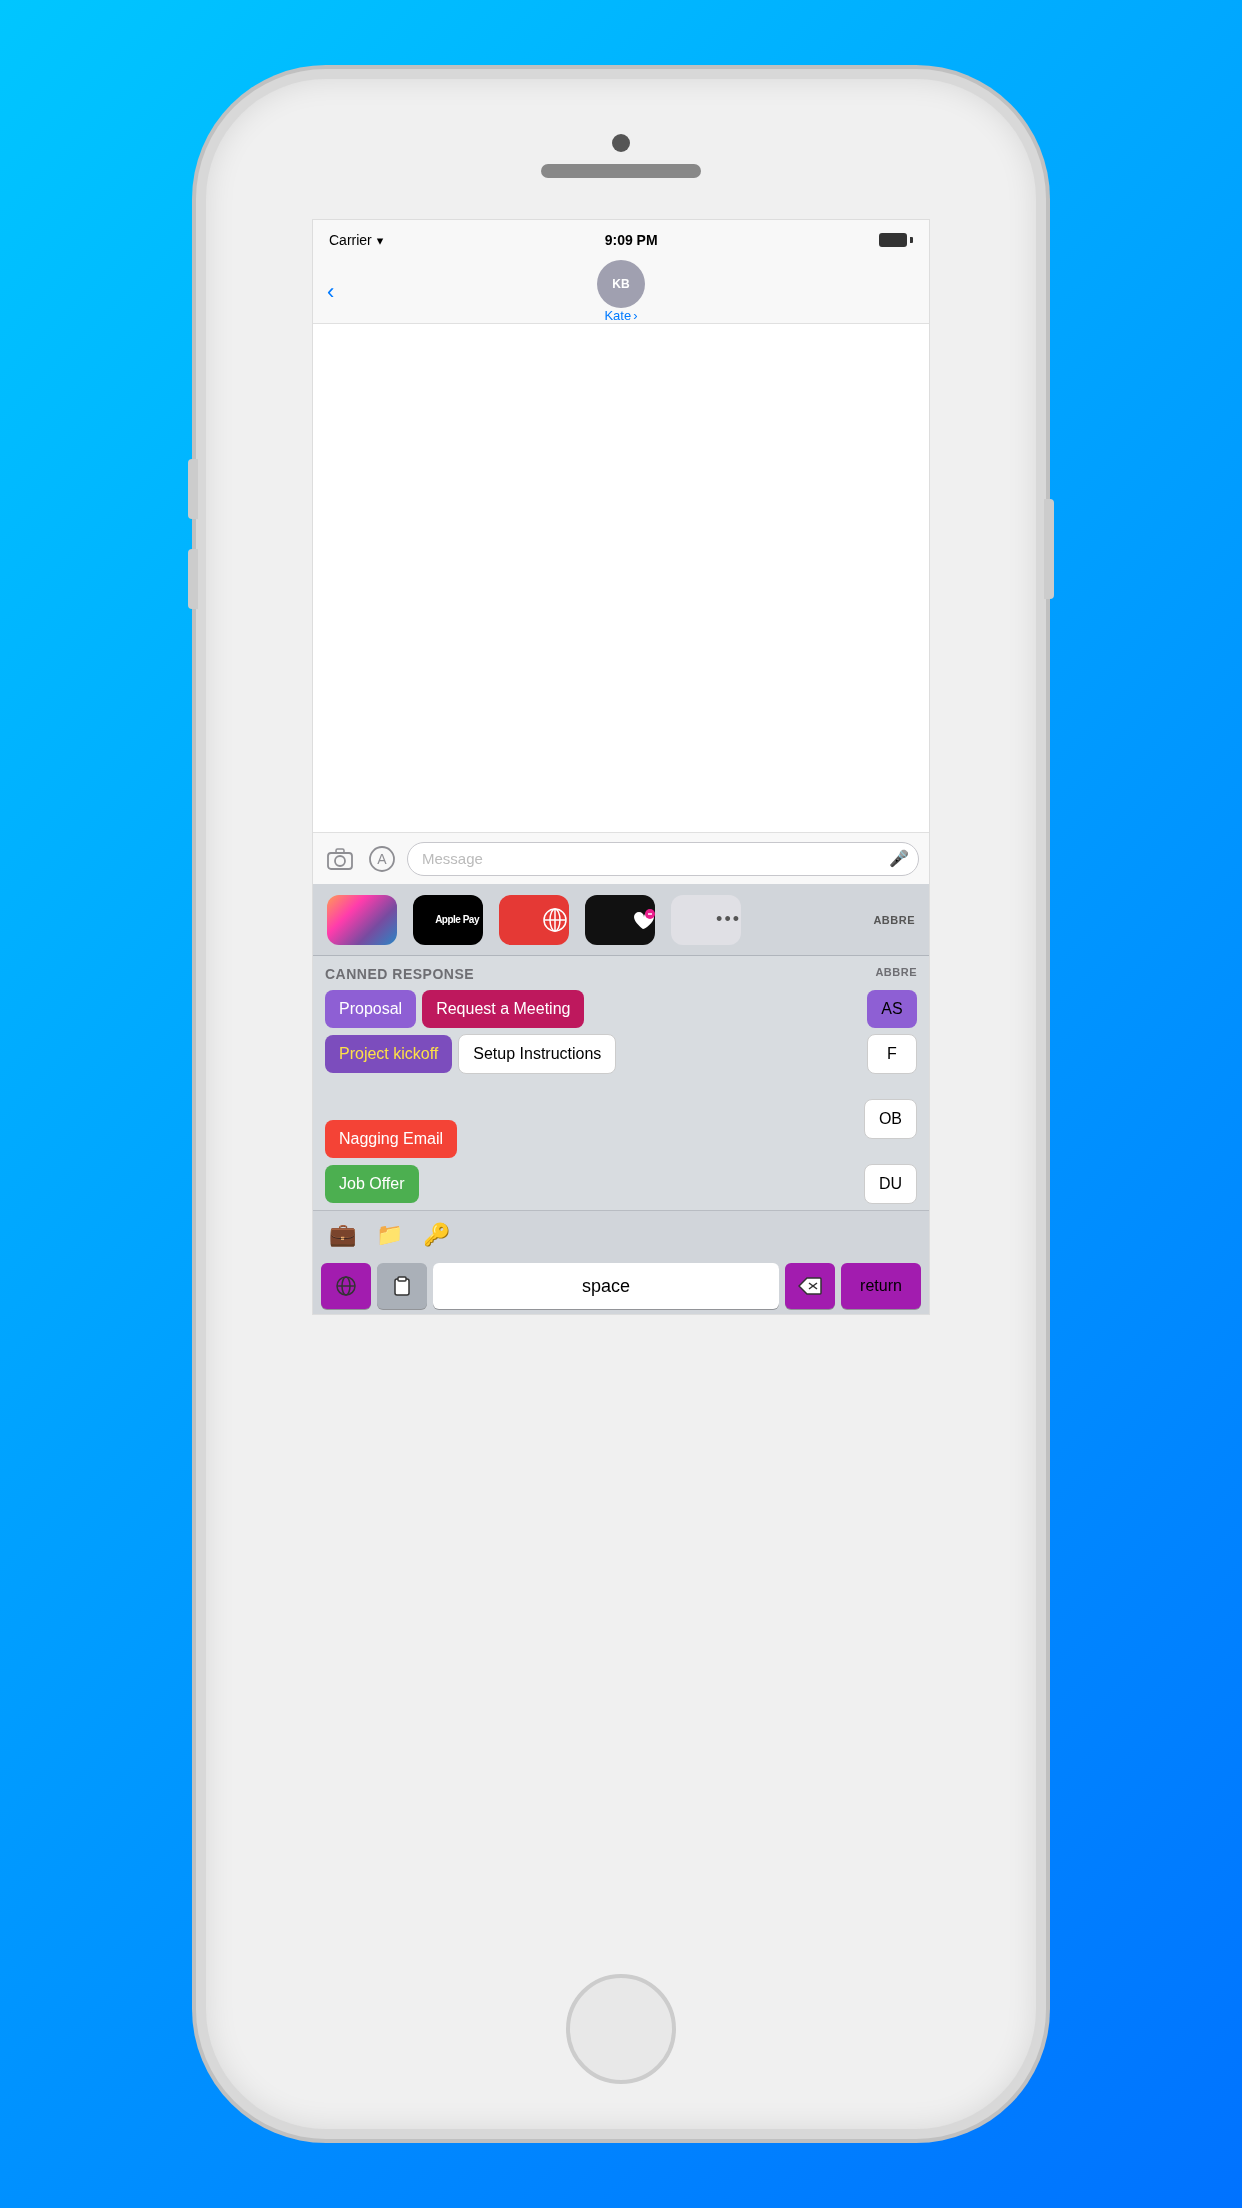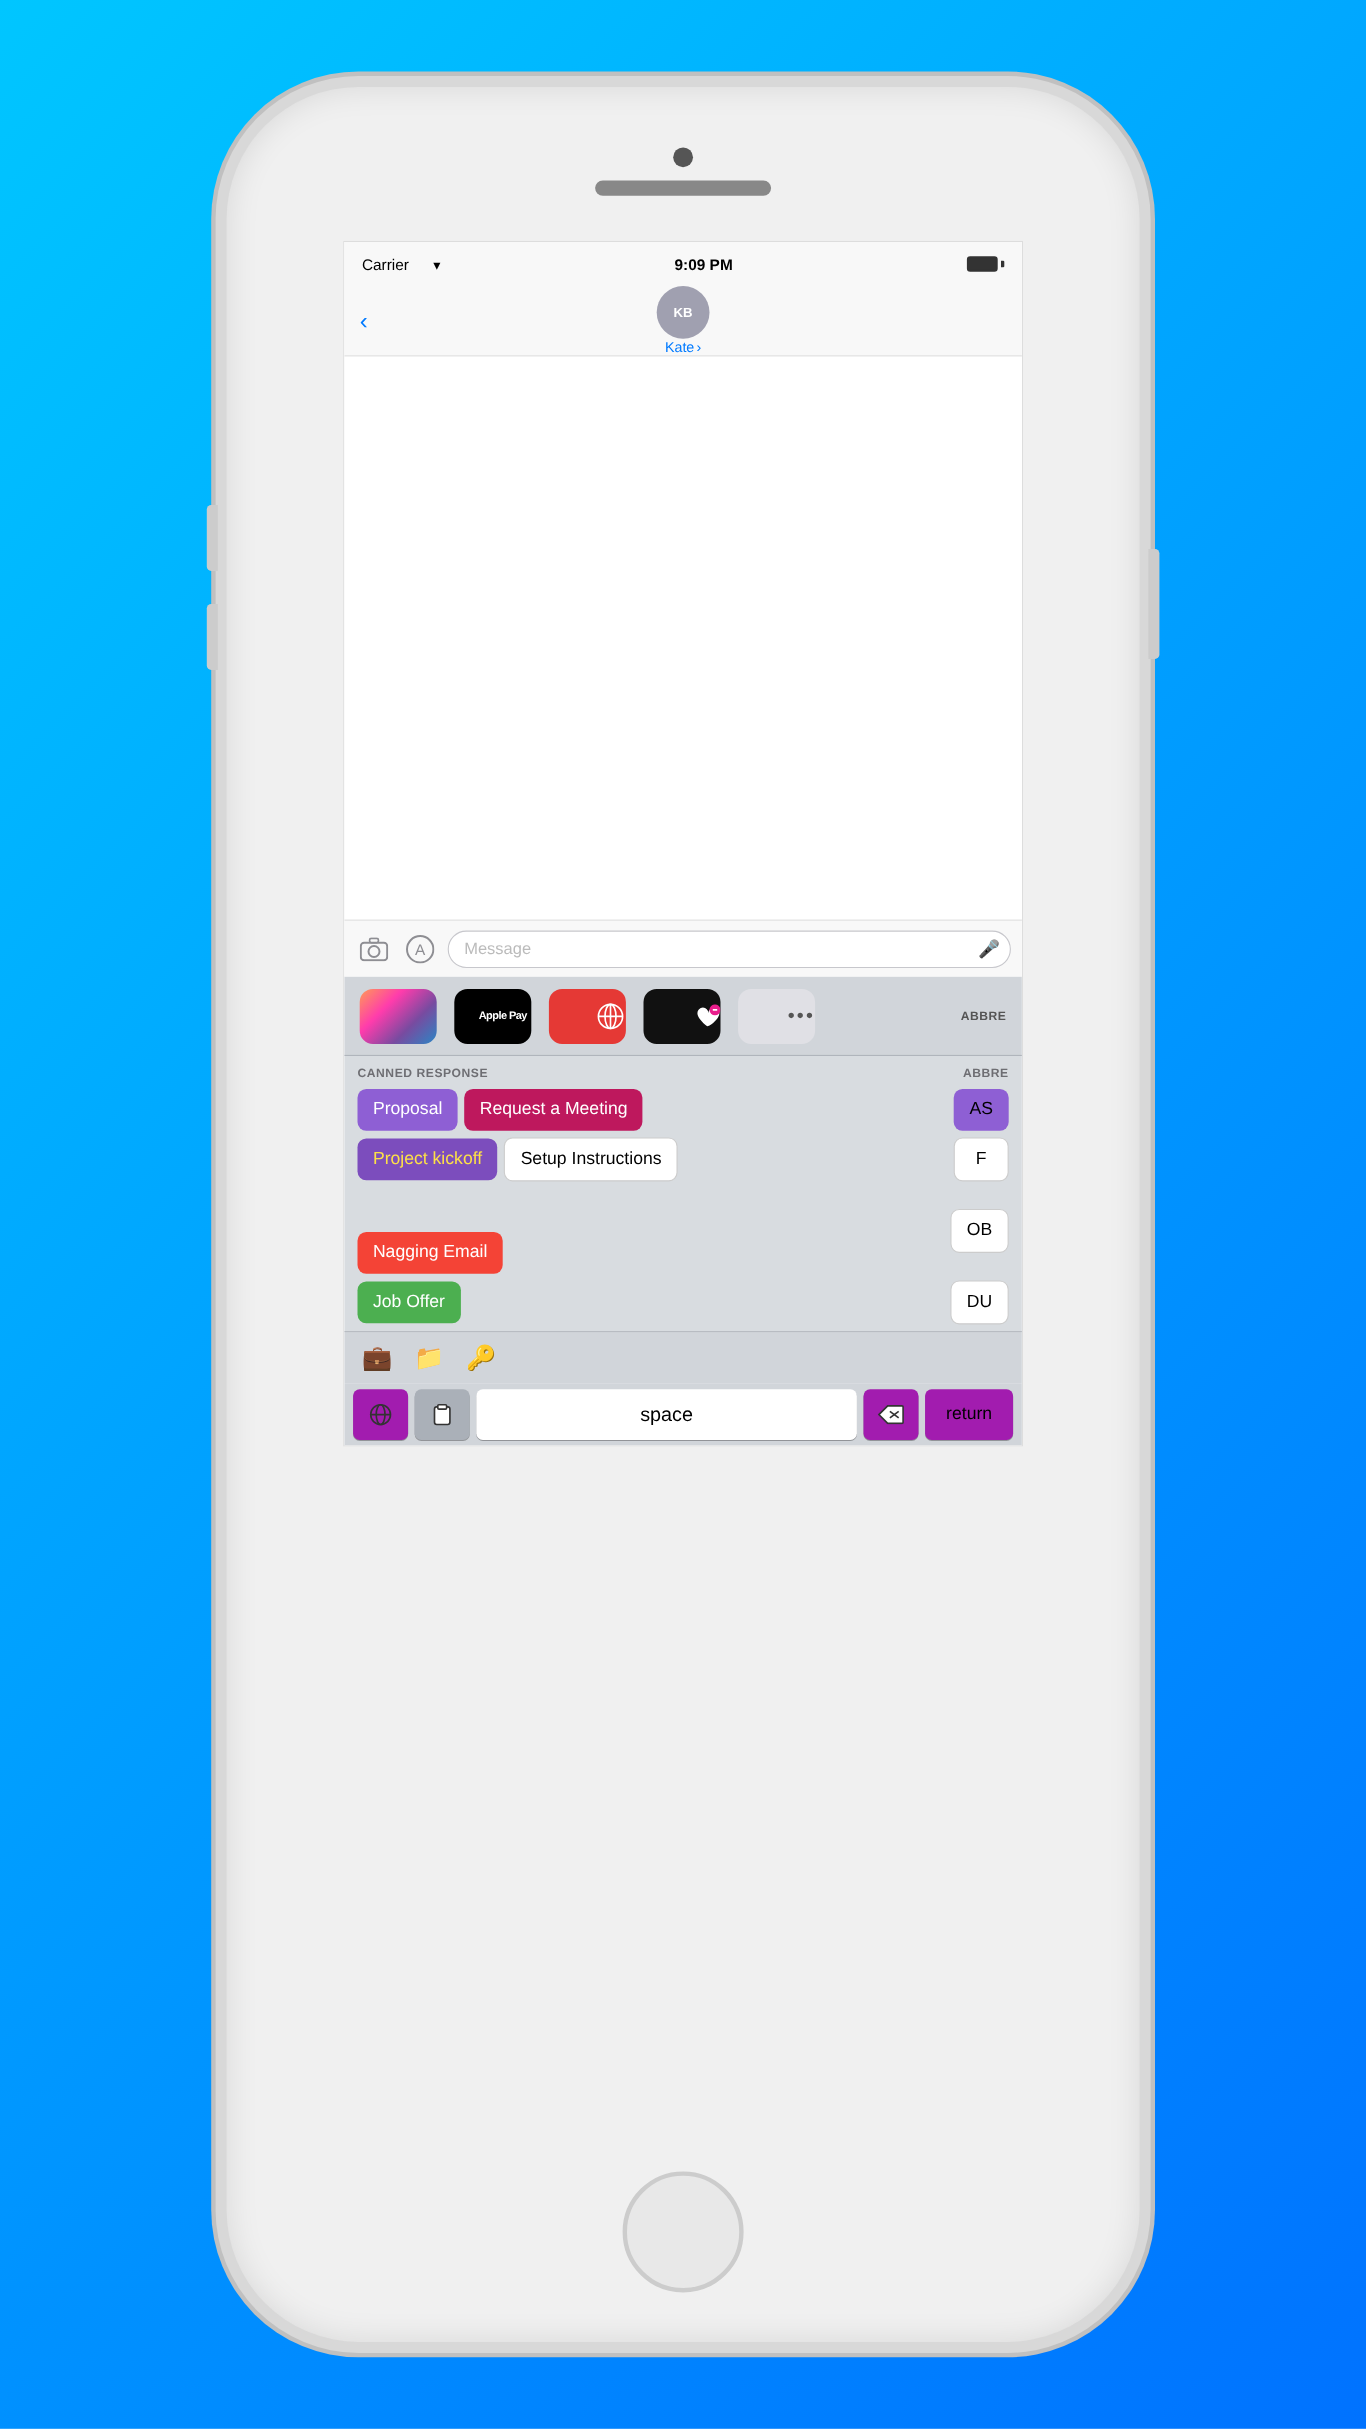--- a/index.html
+++ b/index.html
@@ -101,21 +101,21 @@
       justify-content: space-between;
       padding: 0 16px;
       flex-shrink: 0;
     }
     .status-carrier {
       font-size: 14px;
       font-weight: 500;
       color: #000;
       display: flex;
       align-items: center;
-      gap: 22px;
+      gap: 5px;
     }
     .wifi-icon { font-size: 13px; }
     .status-time {
       font-size: 14px;
       font-weight: 600;
       color: #000;
     }
     .status-battery {
       font-size: 12px;
       display: flex;
@@ -253,21 +253,21 @@
     .canned-section {
       background: #d8dce0;
       padding: 10px 12px 6px;
     }
     .canned-header {
       display: flex;
       justify-content: space-between;
       margin-bottom: 8px;
     }
     .canned-label {
-      font-size: 11px;
+      font-size: 14px;
       font-weight: 700;
       color: #6e6e73;
       letter-spacing: 0.5px;
     }
     .abbrev-col-label {
       font-size: 11px;
       font-weight: 700;
       color: #6e6e73;
       letter-spacing: 0.5px;
     }

